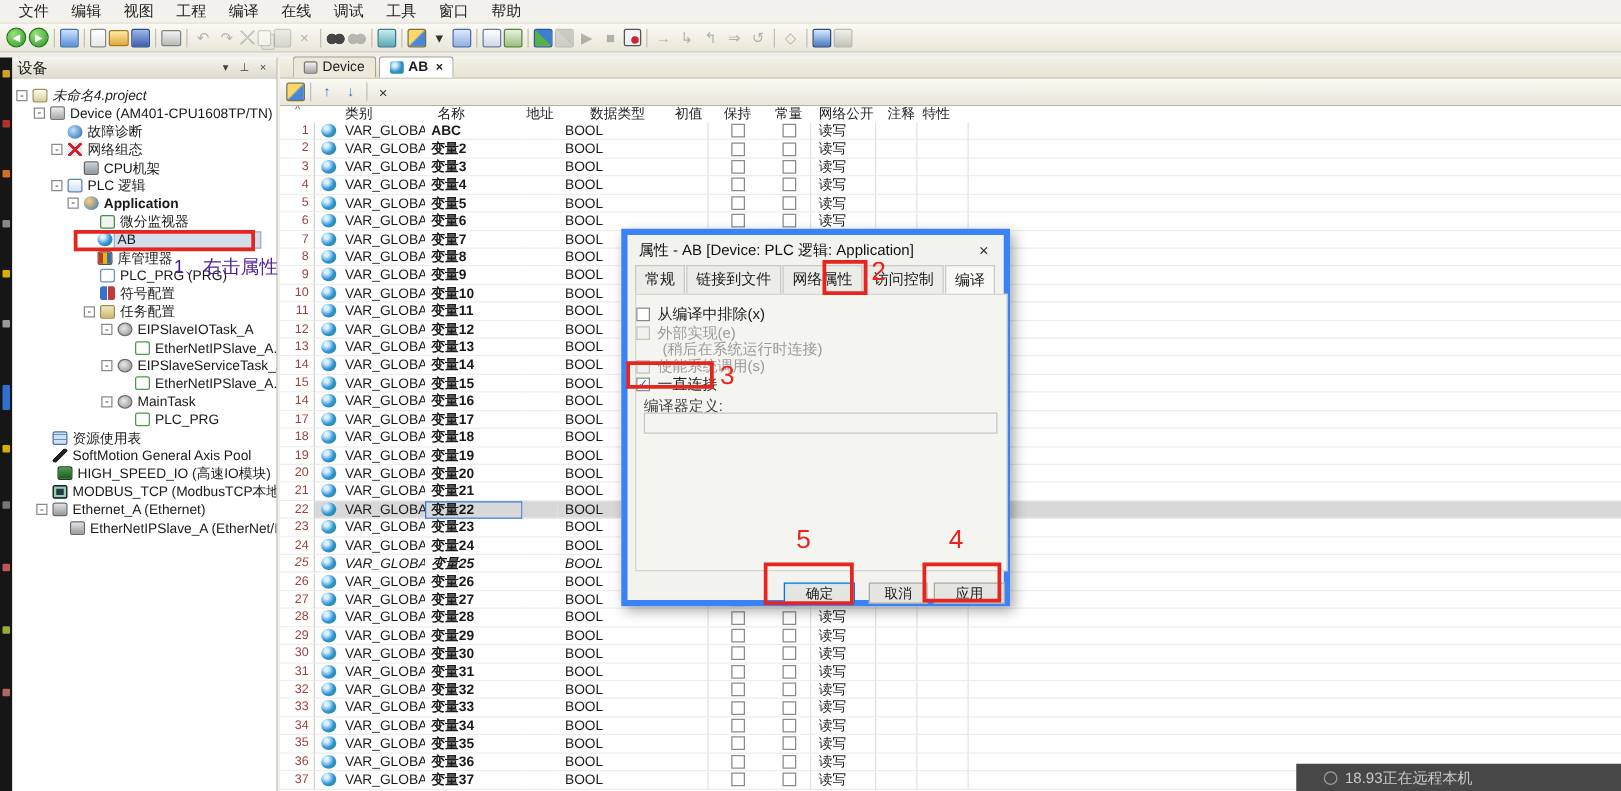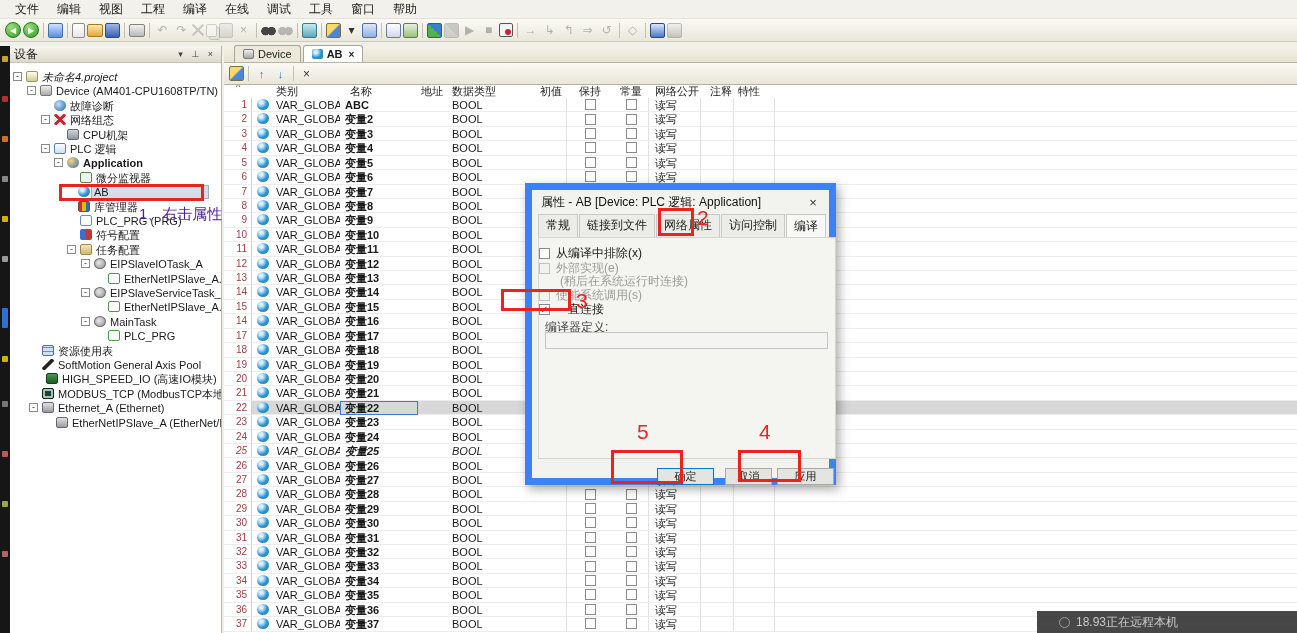--- a/index.html
+++ b/index.html
@@ -116,21 +116,21 @@
   #vsb .up{height:14px;display:flex;align-items:center;justify-content:center;font-size:8px;color:#666;background:#f1f1f1;}
   #vsb .thumb{position:absolute;left:1px;right:1px;top:16px;height:126px;background:#cdcdcd;border-radius:2px;}
   #rightstrip{position:absolute;right:0;top:17px;width:16px;bottom:0;background:#f0efe9;border-left:1px solid #d6d3c6;box-sizing:border-box;}
   .vicon{position:absolute;left:2px;width:12px;height:13px;background:#fff;border:1px solid #8a8a8a;box-sizing:border-box;}
   .vicon.txt{background:repeating-linear-gradient(0deg,#fff 0 2px,#9a9a9a 2px 3px);}
   .vicon.grid{background:repeating-linear-gradient(0deg,#fff 0 2px,#7a9ac8 2px 3px),repeating-linear-gradient(90deg,#fff 0 2px,#7a9ac8 2px 3px);}
   .vicon-wrap{position:absolute;left:0;width:16px;height:17px;}
   .vicon-wrap.selected{background:#cfe4f7;outline:1px solid #4a90d9;outline-offset:-1px;}
 
   
-  #dialog{left:525px;top:183px;width:311px;height:302px;background:#f2f2ef;border:7px solid #3b82f6;box-shadow:3px 4px 10px rgba(0,0,0,.35);box-sizing:border-box;z-index:50;}
+  #dialog{left:497px;top:183px;width:311px;height:302px;background:#f2f2ef;border:5px solid #3b82f6;box-shadow:3px 4px 10px rgba(0,0,0,.35);box-sizing:border-box;z-index:50;}
   #dlg-title{position:absolute;left:0;top:0;right:0;height:25px;display:flex;align-items:center;padding:0 9px;font-size:12px;color:#111;}
   #dlg-close{position:absolute;right:8px;top:4px;width:16px;height:16px;display:flex;align-items:center;justify-content:center;font-size:13px;color:#333;}
   #dlg-tabs{position:absolute;left:6px;top:27px;height:20px;display:flex;align-items:flex-end;font-size:12px;}
   .dtab{padding:2px 7px 3px;border:1px solid #c9c9c6;border-bottom:none;background:#ecece9;margin-right:1px;white-space:nowrap;}
   .dtab.active{background:#f8f8f6;position:relative;top:1px;padding-top:3px;}
   #dlg-frame{position:absolute;left:6px;top:47px;width:298px;height:222px;border:1px solid #d5d5d2;background:#f4f4f1;box-sizing:border-box;}
   .fld{position:absolute;left:7px;display:flex;align-items:center;gap:6px;font-size:12px;white-space:nowrap;}
   .fld .chkbox{flex:none;}
   .fld.gray{color:#9b9b9b;}
   .fld.gray .chkbox{border-color:#c2c2c0;background:#f1f1ee;}
@@ -374,21 +374,21 @@
       <span class="tbsep"></span>
       <span class="tbi k-plain">×</span>
     </div>
   <div id="tblhdr">
       <div class="hc" style="position: relative;">
         <span class="sorthint">^</span>
       </div>
       <div class="hc" style="padding-left: 24px;">类别</div>
       <div class="hc" style="padding-left: 10px;">名称</div>
       <div class="hc" style="padding-left: 3px;">地址</div>
-      <div class="hc" style="padding-left: 6px;">数据类型</div>
+      <div class="hc" style="padding-left: 6px; text-align: center;">数据类型</div>
       <div class="hc" style="text-align: center;">初值</div>
       <div class="hc" style="text-align: center;">保持</div>
       <div class="hc" style="text-align: center;">常量</div>
       <div class="hc" style="padding-left: 7px;">网络公开</div>
       <div class="hc" style="padding-left: 10px;">注释</div>
       <div class="hc" style="padding-left: 5px;">特性</div>
     </div>
   <div id="rows">
       <div class="row" style="top: 0px;">
         <div class="cell c-num">1</div>

